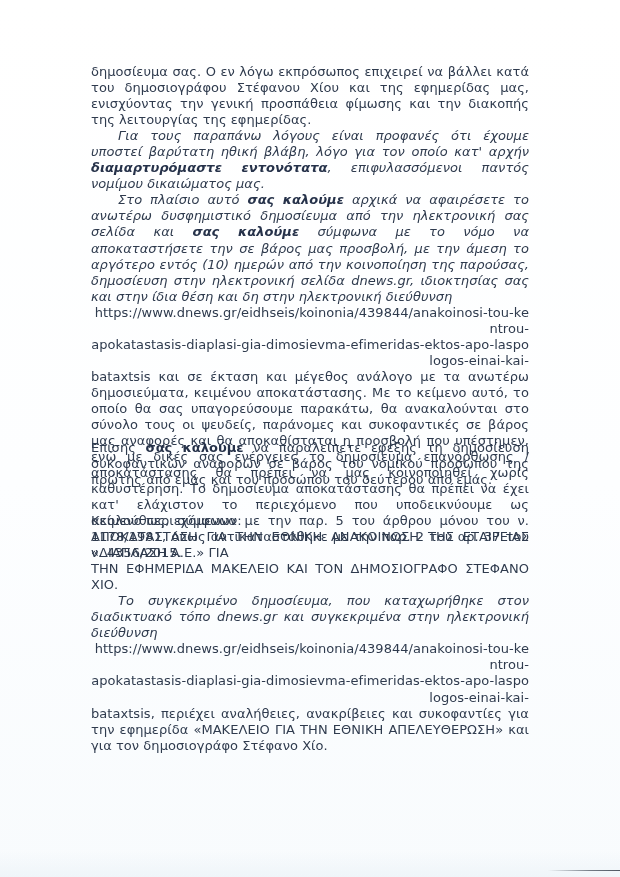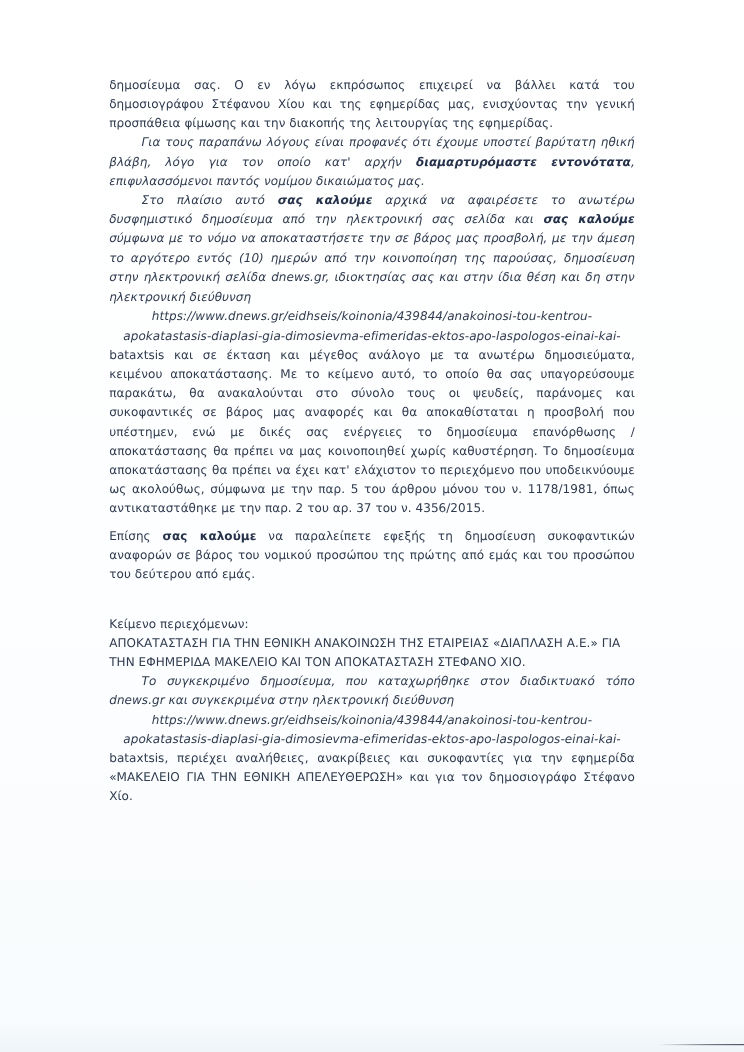--- a/index.html
+++ b/index.html
@@ -40,21 +40,21 @@
     height: 26px;
     background: linear-gradient(180deg, rgba(238,244,248,0) 0%, rgba(232,240,246,0.55) 100%);
     pointer-events: none;
   }
 
   .text-block {
     position: absolute;
     left: 91px;
     width: 438px;
     color: #2f3b4e;
-    font-size: 10px;
+    font-size: 13px;
     line-height: 16.05px;
     text-align: justify;
     text-justify: inter-word;
     -webkit-font-smoothing: antialiased;
     letter-spacing: 0.05px;
   }
   .text-block p {
     margin: 0;
     text-align: justify;
   }
@@ -65,25 +65,24 @@
   .text-block p.noindent {
     text-indent: 0;
   }
   b, .b {
     font-weight: 700;
     color: #26324a;
   }
   .url {
     
     display: block;
-    text-align: center;
+    text-align: right;
     word-break: break-all;
     overflow-wrap: anywhere;
     text-indent: 0;
-    font-style: italic;
   }
 
   .block-a { top: 64px; }
   .block-b { top: 440px; }
   .block-c { top: 513px; }
 </style>
 </head>
 <body>
 
 <div class="page">
@@ -103,21 +102,21 @@
   </div>
 
   <div class="text-block block-b">
     <p class="noindent"><span>Επίσης </span><b>σας καλούμε</b><span> να παραλείπετε εφεξής τη δημοσίευση συκοφαντικών αναφορών σε βάρος του νομικού προσώπου της πρώτης από εμάς και του προσώπου του δεύτερου από εμάς.</span></p>
   </div>
 
   <div class="text-block block-c">
 
     <p class="noindent">Κείμενο περιεχόμενων:</p>
     <p class="noindent">ΑΠΟΚΑΤΑΣΤΑΣΗ ΓΙΑ ΤΗΝ ΕΘΝΙΚΗ ΑΝΑΚΟΙΝΩΣΗ ΤΗΣ ΕΤΑΙΡΕΙΑΣ «ΔΙΑΠΛΑΣΗ Α.Ε.» ΓΙΑ</p>
-    <p class="noindent">ΤΗΝ ΕΦΗΜΕΡΙΔΑ ΜΑΚΕΛΕΙΟ ΚΑΙ ΤΟΝ ΑΠΟΚΑΤΑΣΤΑΣΗ ΣΤΕΦΑΝΟ ΧΙΟ.</p>
+    <p class="noindent">ΤΗΝ ΕΦΗΜΕΡΙΔΑ ΜΑΚΕΛΕΙΟ ΚΑΙ ΤΟΝ ΔΗΜΟΣΙΟΓΡΑΦΟ ΣΤΕΦΑΝΟ ΧΙΟ.</p>
 
 
     <p class="indent">Το συγκεκριμένο δημοσίευμα, που καταχωρήθηκε στον διαδικτυακό τόπο dnews.gr        και            συγκεκριμένα            στην            ηλεκτρονική            διεύθυνση</p>
 
     <span class="url">https://www.dnews.gr/eidhseis/koinonia/439844/anakoinosi-tou-kentrou-</span>
     <span class="url">apokatastasis-diaplasi-gia-dimosievma-efimeridas-ektos-apo-laspologos-einai-kai-</span>
 
     <p class="noindent">bataxtsis, περιέχει αναλήθειες, ανακρίβειες και συκοφαντίες για την εφημερίδα «ΜΑΚΕΛΕΙΟ ΓΙΑ ΤΗΝ ΕΘΝΙΚΗ ΑΠΕΛΕΥΘΕΡΩΣΗ» και για τον δημοσιογράφο Στέφανο Χίο.</p>
 
   </div>

